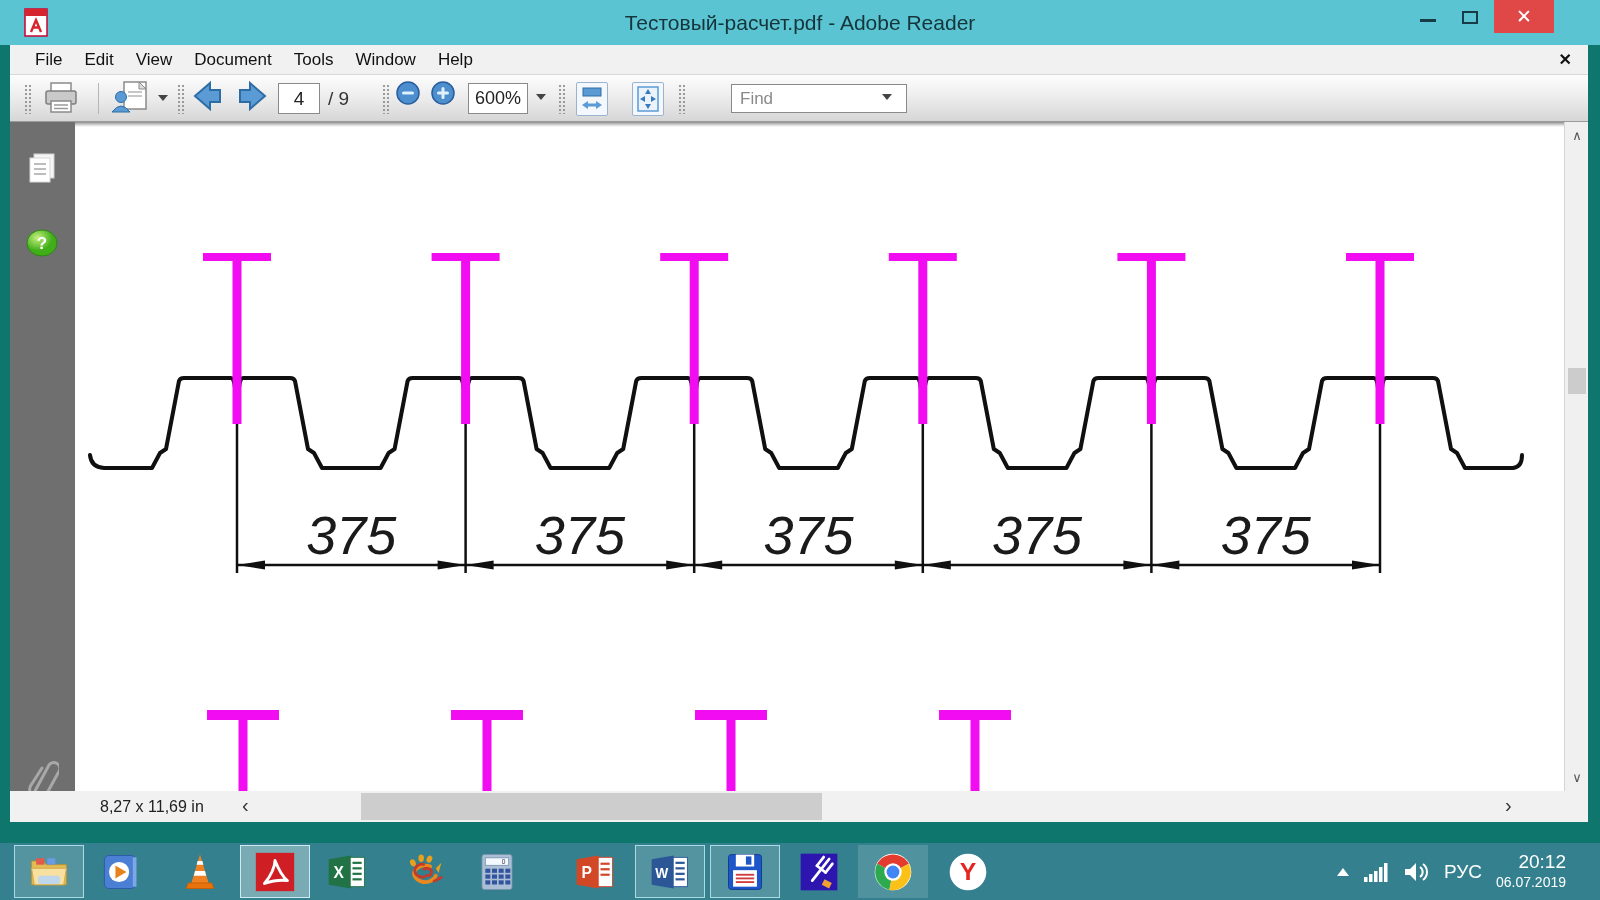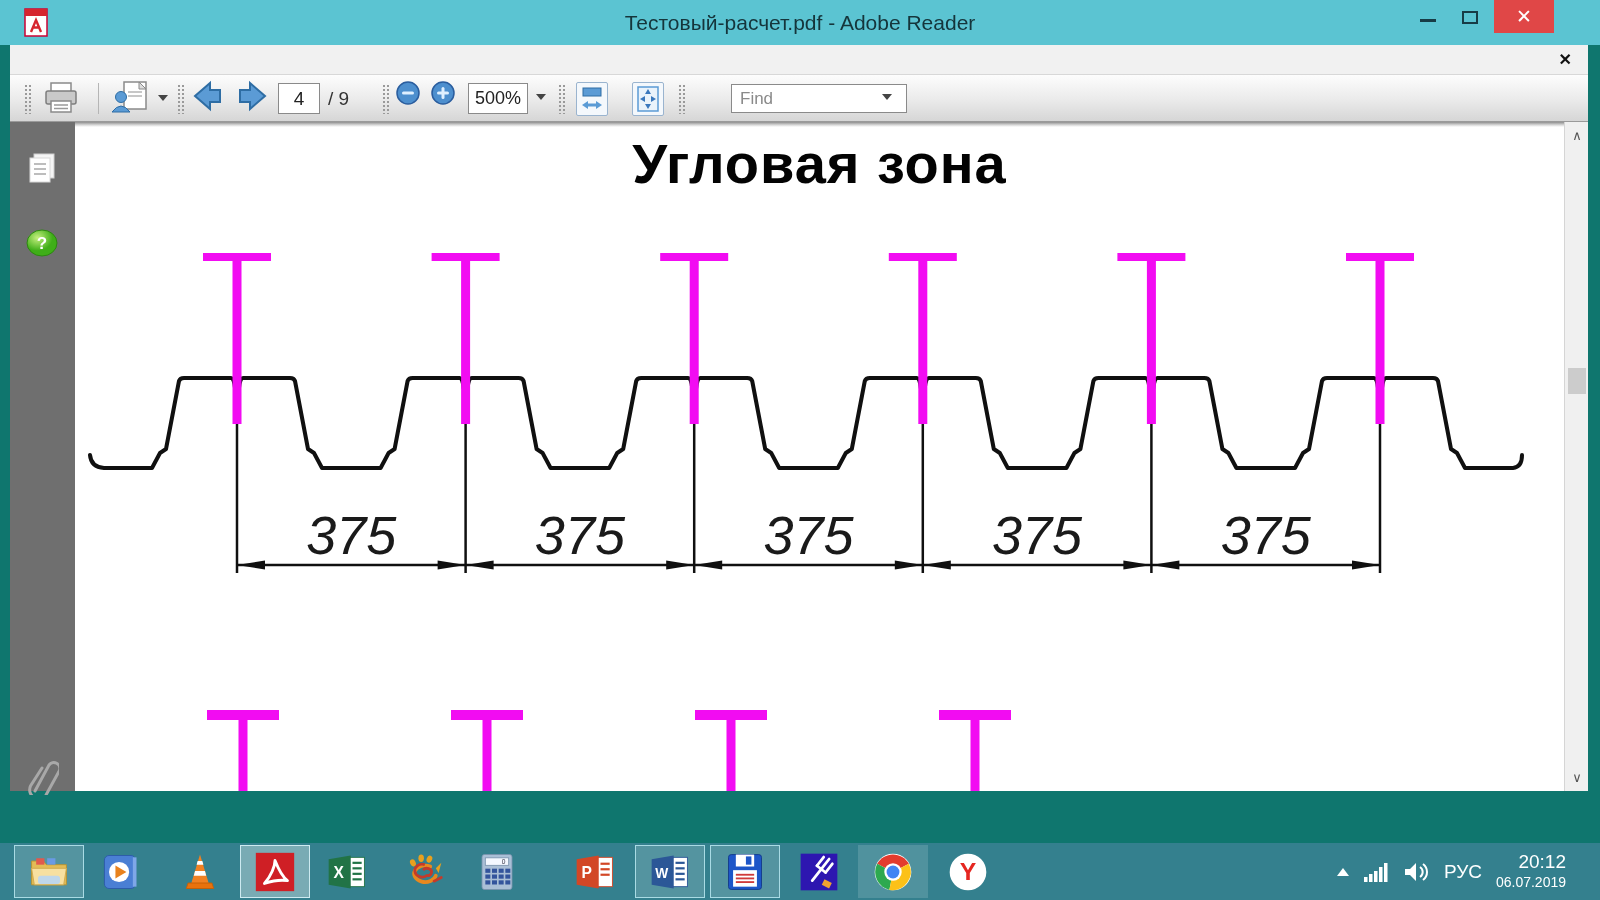--- a/index.html
+++ b/index.html
@@ -101,20 +101,29 @@
     </div>
     <div id="btn-maximize" class="winbtn">
       <div id="max-glyph"></div>
     </div>
     <div id="btn-close" class="winbtn">
       <span>✕</span>
     </div>
   </div>
 
   <div id="menubar">
+    <div id="menu-items" style="display:flex;">
+        <span class="menu-item">File</span>
+        <span class="menu-item">Edit</span>
+        <span class="menu-item">View</span>
+        <span class="menu-item">Document</span>
+        <span class="menu-item">Tools</span>
+        <span class="menu-item">Window</span>
+        <span class="menu-item">Help</span>
+      </div>
     <div id="menu-close">✕</div>
   </div>
 
   <div id="toolbar">
     <div class="grip" style="left:14px"></div>
 
     <div class="tbtn" style="left:32px">
       <svg width="38" height="36" viewBox="0 0 38 36">
         <rect x="9" y="3" width="20" height="9" fill="#fff" stroke="#8a8a8a" stroke-width="1.5"></rect>
         <rect x="4" y="11" width="30" height="13" rx="2" fill="#c9c9c9" stroke="#7e7e7e" stroke-width="1.5"></rect>
@@ -162,21 +171,21 @@
       </svg>
     </div>
     <div class="tbtn" style="left:420px">
       <svg width="26" height="26" viewBox="0 0 26 26">
         <circle cx="13" cy="13" r="11" fill="#4d8fce" stroke="#2a5d9e" stroke-width="1.5"></circle>
         <rect x="7" y="11.5" width="12" height="3" rx="1.5" fill="#dff0ff"></rect>
         <rect x="11.5" y="7" width="3" height="12" rx="1.5" fill="#dff0ff"></rect>
       </svg>
     </div>
 
-    <div id="zoom-box">500%</div>
+    <div id="zoom-box">600%</div>
     <div class="tbtn" style="left:526px;top:19px">
       <div class="caret"></div>
     </div>
 
     <div class="grip" style="left:548px"></div>
 
     <div class="fitbtn" style="left:566px">
       <svg width="24" height="26" viewBox="0 0 24 26">
         <rect x="3" y="2" width="18" height="8" fill="#5b9bd5" stroke="#2e6da4"></rect>
         <path d="M2 19 L8 15 L8 23 Z M22 19 L16 15 L16 23 Z" fill="#5b9bd5"></path>
@@ -224,21 +233,20 @@
       </svg>
     </div>
     <div class="side-icon" style="top:636px">
       <svg width="34" height="38" viewBox="0 0 34 38">
         <path d="M10 34 L24 8 a6 6 0 0 1 10.5 5.5 L21 38 a9 9 0 0 1 -15.5 -9 L17 11" stroke="#a8a8a8" stroke-width="3" fill="none" stroke-linecap="round"></path>
       </svg>
     </div>
   </div>
 
   <div id="content">
-    <div id="heading-corner" class="doc-heading">Угловая зона</div>
     <svg id="diagram-svg" width="1489" height="669" viewBox="0 0 1489 669">
         <path d="M 15 333 Q 16 345 29 346 L 77 346 L 85 331 L 91 327 L 104 259 Q 105 256 109 256 L 156 256 Q 159 256 160 266 Q 162 270 164 266 Q 165 256 168 256 L 215 256 Q 219 256 220 259 L 233 327 L 239 331 L 247 346 L 305.6 346 L 313.6 331 L 319.6 327 L 332.6 259 Q 333.6 256 337.6 256 L 384.6 256 Q 387.6 256 388.6 266 Q 390.6 270 392.6 266 Q 393.6 256 396.6 256 L 443.6 256 Q 447.6 256 448.6 259 L 461.6 327 L 467.6 331 L 475.6 346 L 534.2 346 L 542.2 331 L 548.2 327 L 561.2 259 Q 562.2 256 566.2 256 L 613.2 256 Q 616.2 256 617.2 266 Q 619.2 270 621.2 266 Q 622.2 256 625.2 256 L 672.2 256 Q 676.2 256 677.2 259 L 690.2 327 L 696.2 331 L 704.2 346 L 762.8 346 L 770.8 331 L 776.8 327 L 789.8 259 Q 790.8 256 794.8 256 L 841.8 256 Q 844.8 256 845.8 266 Q 847.8 270 849.8 266 Q 850.8 256 853.8 256 L 900.8 256 Q 904.8 256 905.8 259 L 918.8 327 L 924.8 331 L 932.8 346 L 991.4000000000001 346 L 999.4000000000001 331 L 1005.4000000000001 327 L 1018.4000000000001 259 Q 1019.4000000000001 256 1023.4000000000001 256 L 1070.4 256 Q 1073.4 256 1074.4 266 Q 1076.4 270 1078.4 266 Q 1079.4 256 1082.4 256 L 1129.4 256 Q 1133.4 256 1134.4 259 L 1147.4 327 L 1153.4 331 L 1161.4 346 L 1220 346 L 1228 331 L 1234 327 L 1247 259 Q 1248 256 1252 256 L 1299 256 Q 1302 256 1303 266 Q 1305 270 1307 266 Q 1308 256 1311 256 L 1358 256 Q 1362 256 1363 259 L 1376 327 L 1382 331 L 1390 346 L 1438 346 Q 1447 345 1447 333" fill="none" stroke="#101010" stroke-width="4" stroke-linejoin="round" stroke-linecap="round"></path>
         <line x1="162" y1="272" x2="162" y2="451" stroke="#101010" stroke-width="2.5"></line>
         <line x1="390.6" y1="272" x2="390.6" y2="451" stroke="#101010" stroke-width="2.5"></line>
         <line x1="619.2" y1="272" x2="619.2" y2="451" stroke="#101010" stroke-width="2.5"></line>
         <line x1="847.8" y1="272" x2="847.8" y2="451" stroke="#101010" stroke-width="2.5"></line>
         <line x1="1076.4" y1="272" x2="1076.4" y2="451" stroke="#101010" stroke-width="2.5"></line>
         <line x1="1305" y1="272" x2="1305" y2="451" stroke="#101010" stroke-width="2.5"></line>
         <line x1="162" y1="443" x2="1305" y2="443" stroke="#101010" stroke-width="2.5"></line>
         <polygon points="162,443 190,438.5 190,447.5" fill="#101010"></polygon>
@@ -278,20 +286,28 @@
         <rect x="895.5" y="590" width="9" height="79" fill="#f20cf2"></rect>
       </svg>
   </div>
 
   <div id="vscroll">
     <div class="vchev" style="top:6px">∧</div>
     <div id="vthumb"></div>
     <div class="vchev" style="top:648px">∨</div>
   </div>
 
+  <div id="hscroll-row">
+    <div id="page-size">8,27 x 11,69 in</div>
+    <div id="h-left">‹</div>
+    <div id="htrack">
+      <div id="hthumb"></div>
+    </div>
+    <div id="h-right">›</div>
+  </div>
 
   <div id="taskbar">
     <div class="task open" style="left:14px">
       <svg width="46" height="44" viewBox="0 0 48 48">
         <path d="M5 12 h13 l3 4 h22 v22 h-38 z" fill="#e3bc56" stroke="#b8932f"></path>
         <rect x="10" y="9" width="9" height="7" fill="#e05a4e"></rect>
         <rect x="22" y="9" width="9" height="7" fill="#6a9ae4"></rect>
         <path d="M5 20 h38 l-3 18 h-32 z" fill="#f7e0a0" stroke="#cfa94d"></path>
         <rect x="12" y="28" width="24" height="9" rx="3" fill="#bcd6ee" opacity="0.95"></rect>
       </svg>

